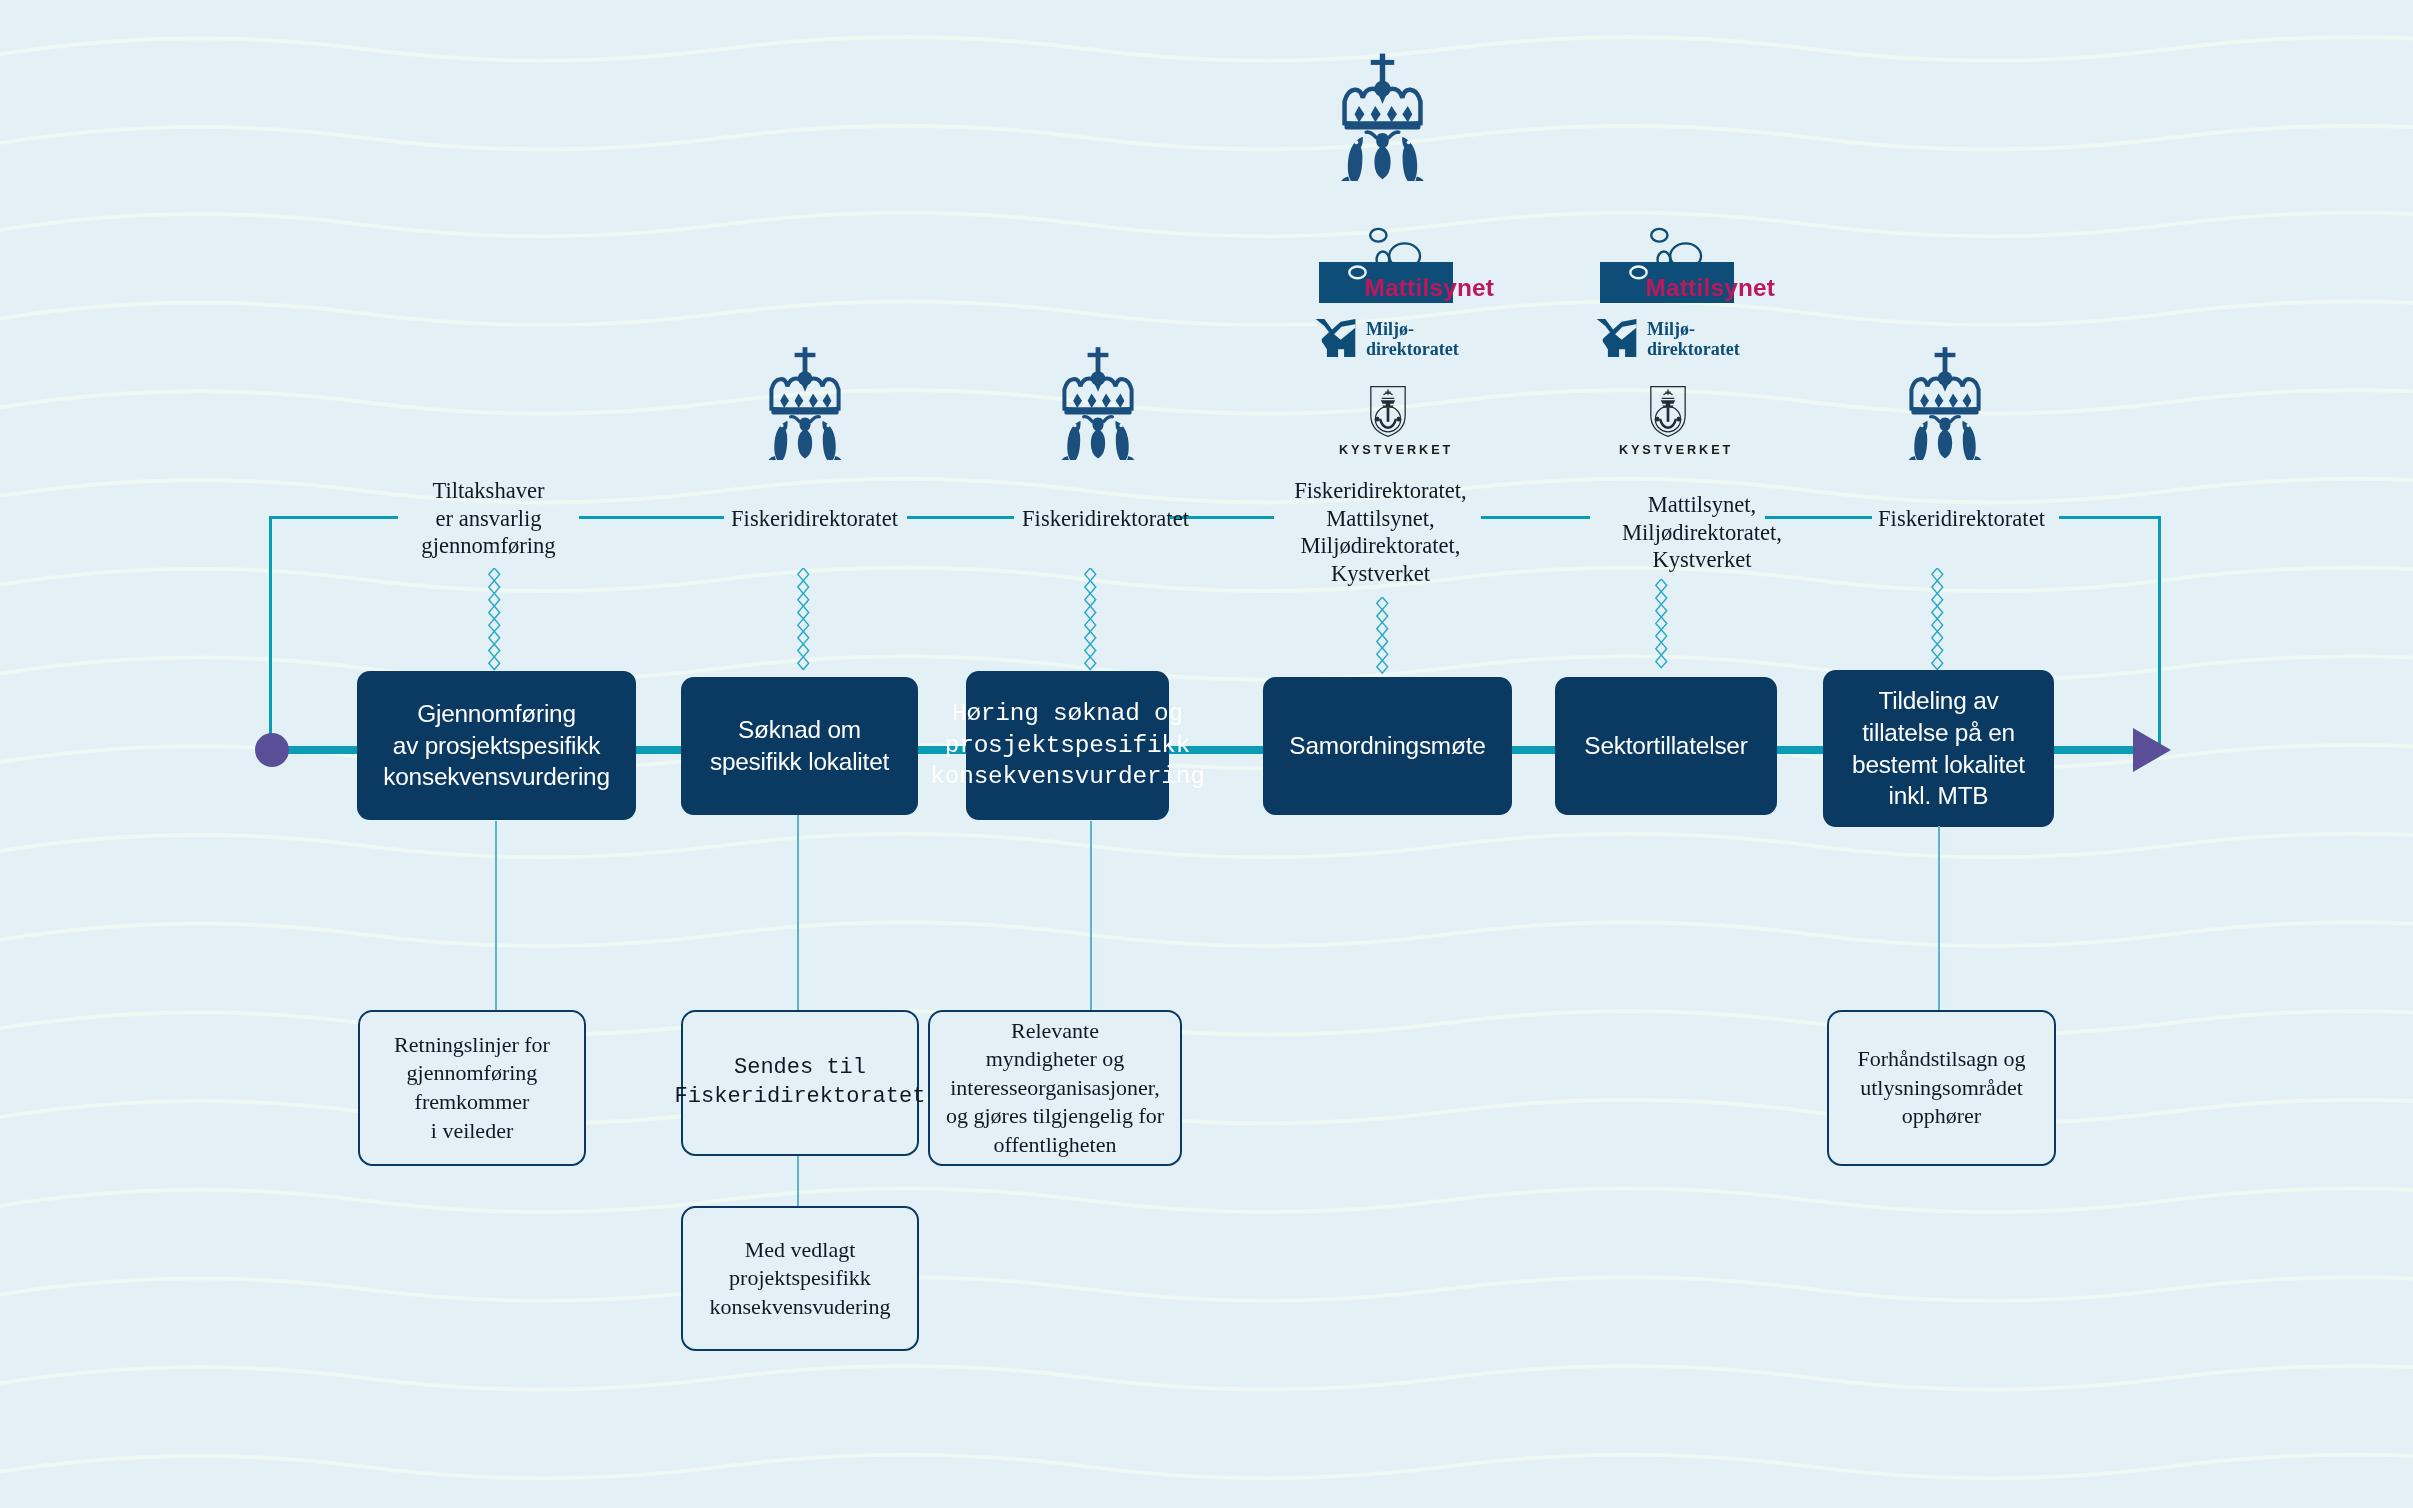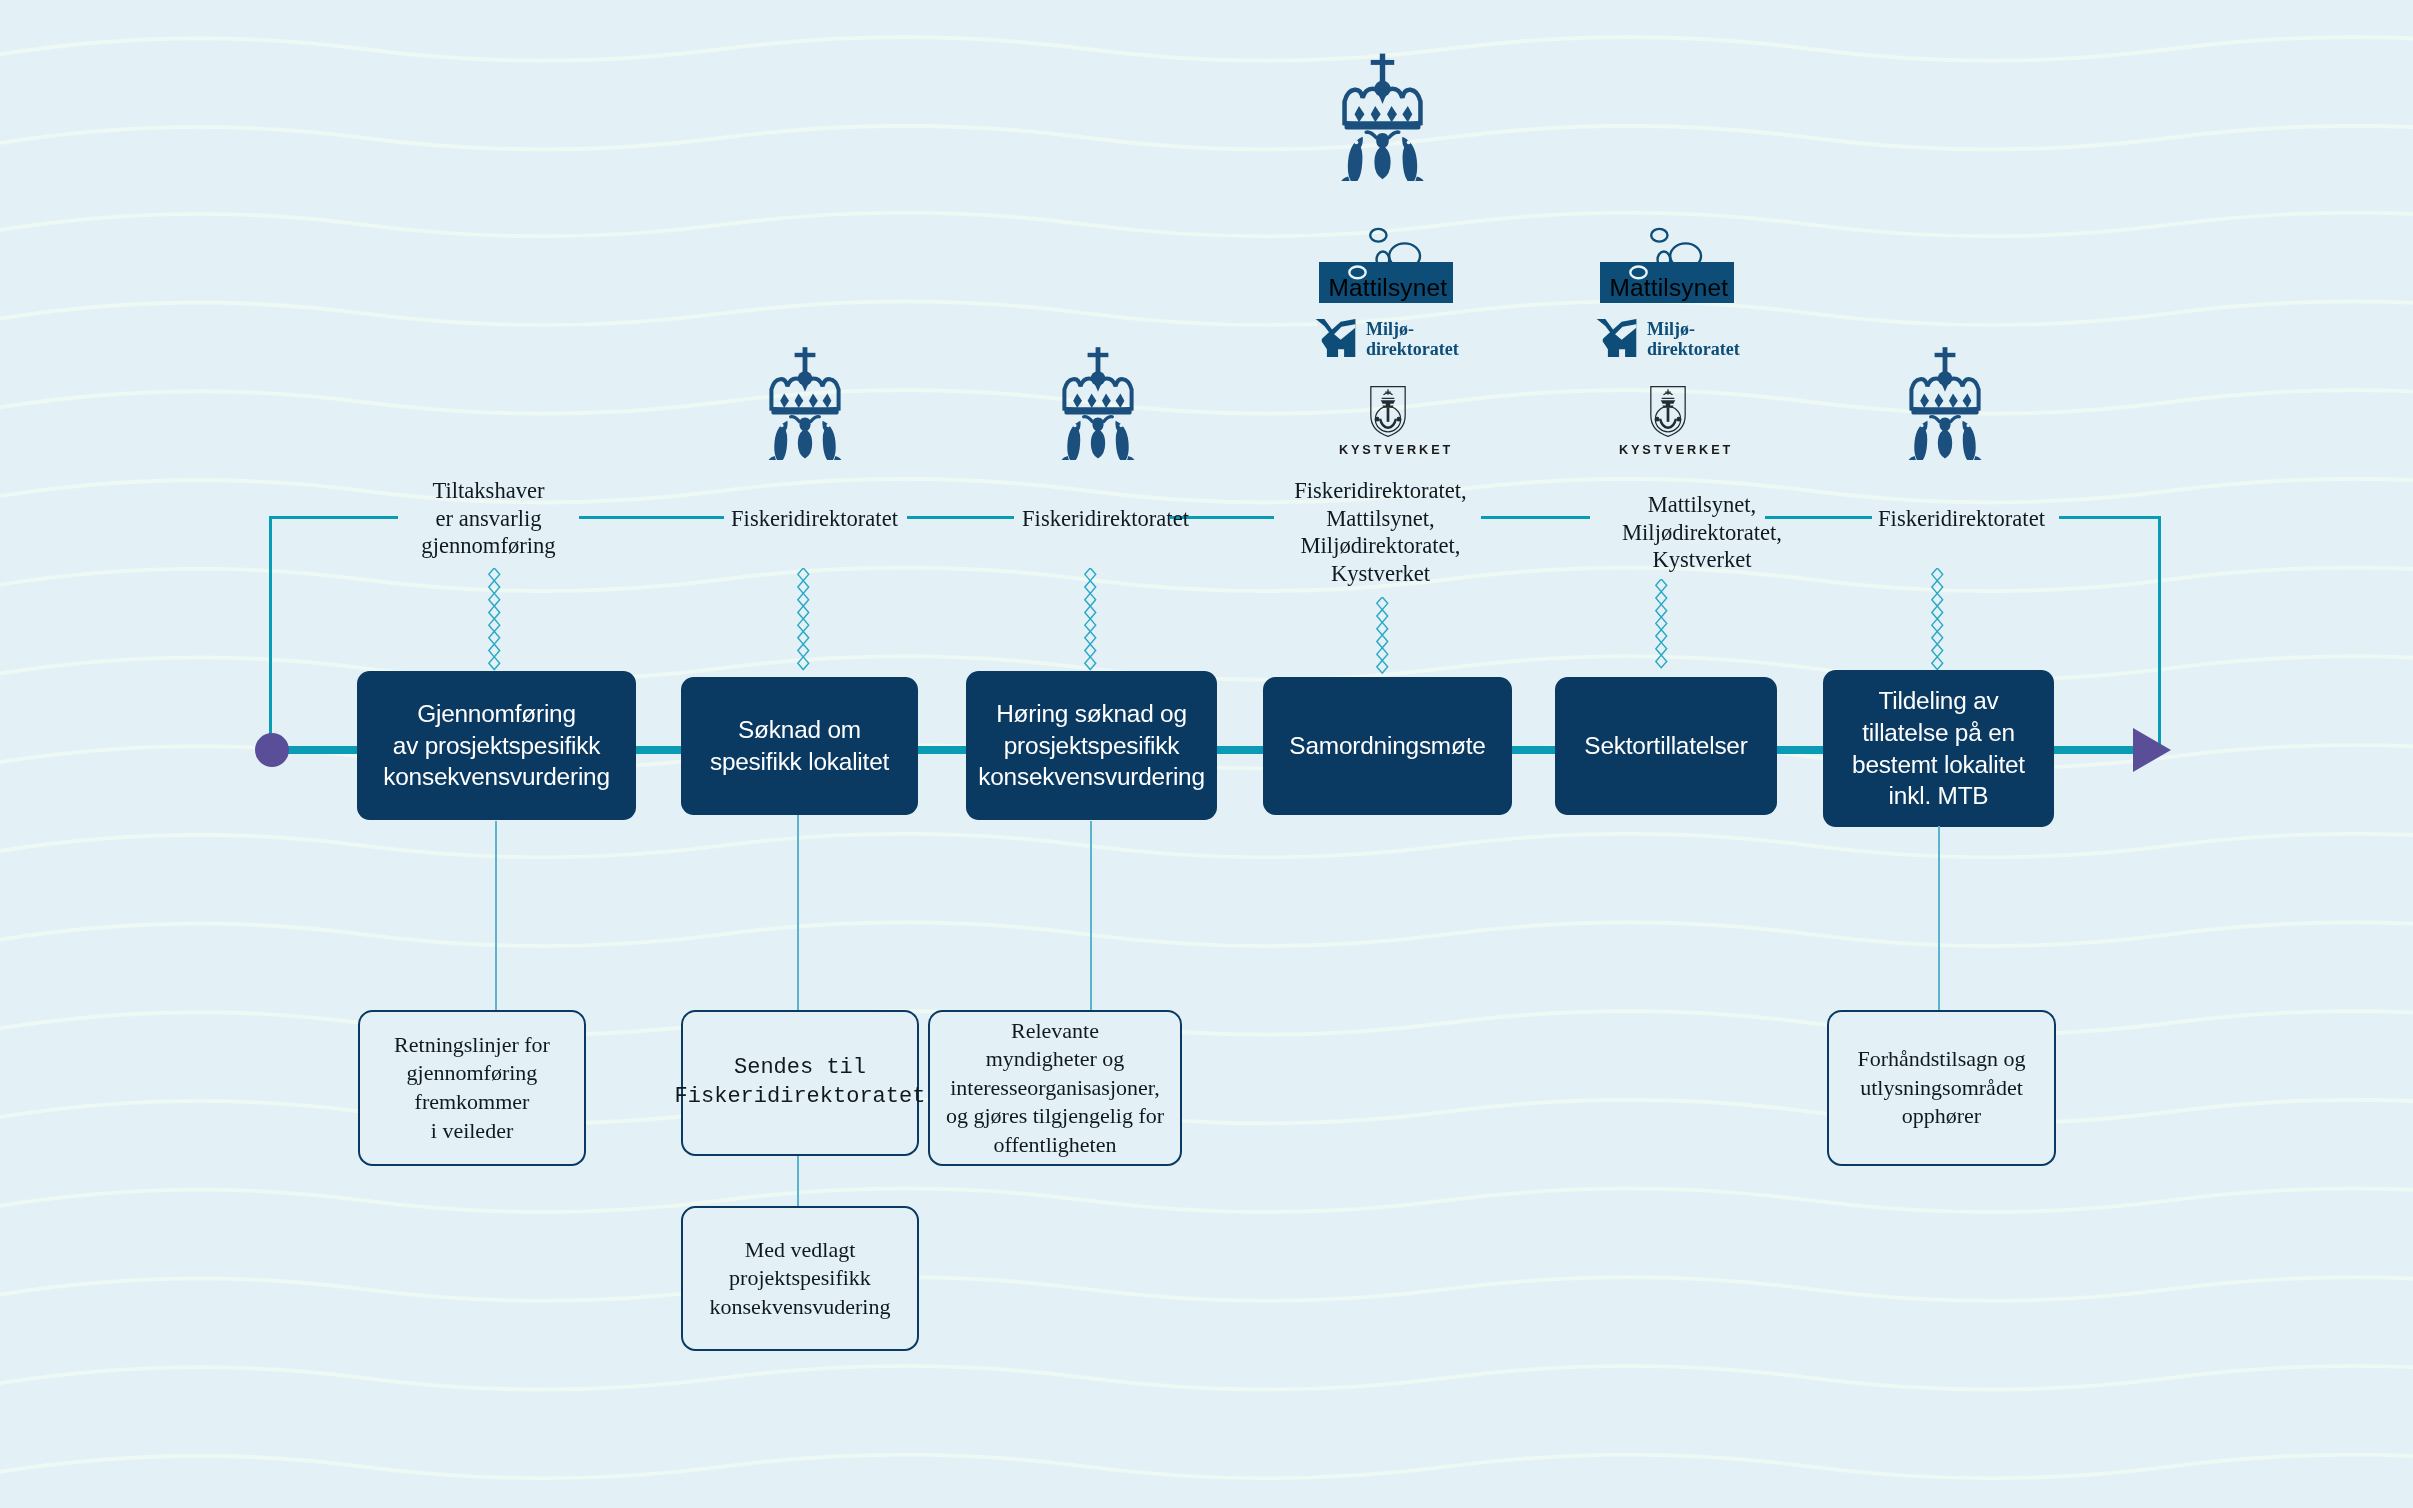--- a/index.html
+++ b/index.html
@@ -117,25 +117,26 @@
   }
   .logo svg { display: block; }
 
   .matt-wrap { position: absolute; }
   .matt-box {
     position: absolute;
     background: #0d4d77;
   }
   .matt-text {
     position: absolute;
-    color: #000000;
+    color: #be185d;
     font-family: "Liberation Sans", sans-serif;
-    font-weight: 400;
+    font-weight: 700;
     letter-spacing: 0.2px;
     white-space: nowrap;
+    margin-left: 36px;
   }
   .milj-text {
     position: absolute;
     color: #0d4d77;
     font-family: Liberation Serif, serif;
     font-weight: 600;
     line-height: 1.12;
     white-space: pre-line;
   }
   .kyst-text {
@@ -426,21 +427,21 @@
   <div class="alabel" style="left:1590px; top:491px; width:224px;">Mattilsynet,
 Miljødirektoratet,
 Kystverket</div>
   <div class="alabel" style="left:1853px; top:505px; width:217px;">Fiskeridirektoratet</div>
 
   <div class="pbox" style="left:357px; top:671px; width:279px; height:149px;">Gjennomføring
 av prosjektspesifikk
 konsekvensvurdering</div>
   <div class="pbox" style="left:681px; top:677px; width:237px; height:138px;">Søknad om
 spesifikk lokalitet</div>
-  <div class="pbox" style="left:966px; top:671px; width:251px; height:149px;">Høring søknad og
+  <div class="pbox" style="left:966px; top:671px; width:203px; height:149px;font-family:Liberation Mono, monospace;">Høring søknad og
 prosjektspesifikk
 konsekvensvurdering</div>
   <div class="pbox" style="left:1263px; top:677px; width:249px; height:138px;">Samordningsmøte</div>
   <div class="pbox" style="left:1555px; top:677px; width:222px; height:138px;">Sektortillatelser</div>
   <div class="pbox" style="left:1823px; top:670px; width:231px; height:157px;">Tildeling av
 tillatelse på en
 bestemt lokalitet
 inkl. MTB</div>
 
   <div class="nconn" style="left:495px; top:821px; height:189px;"></div>

